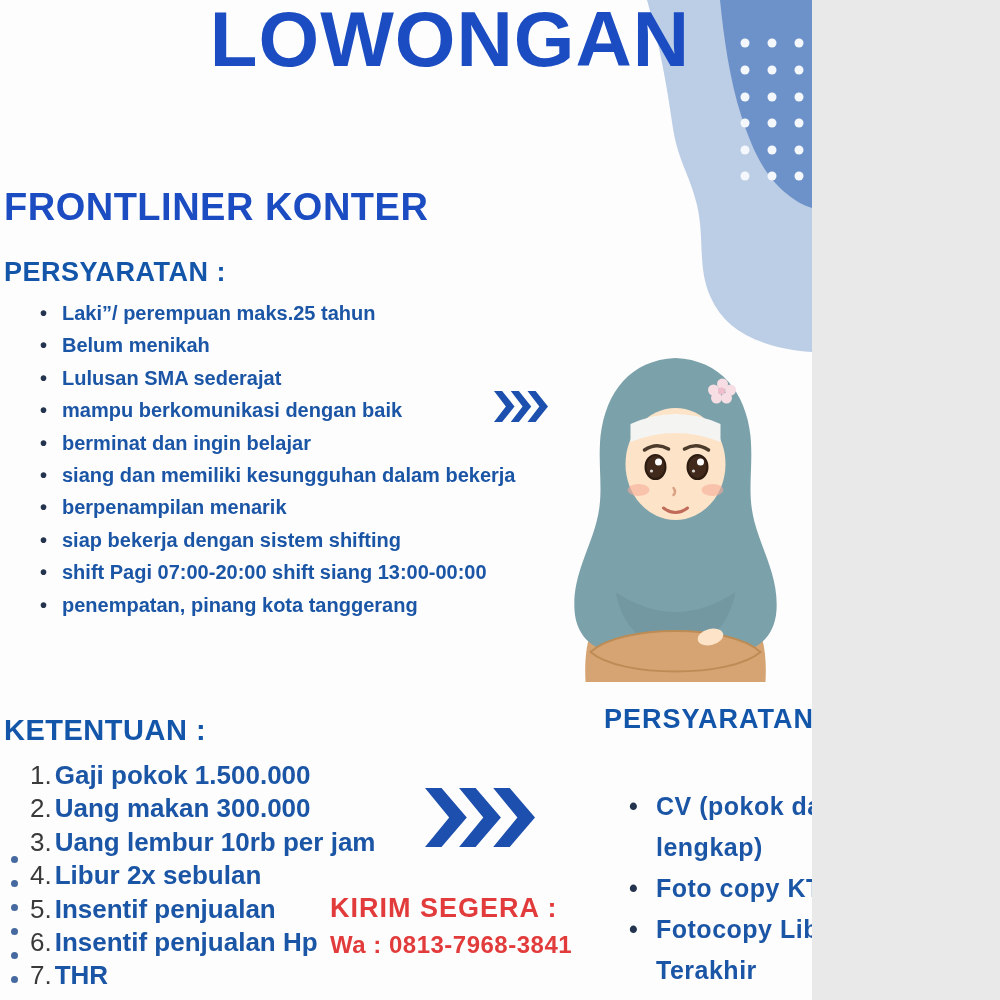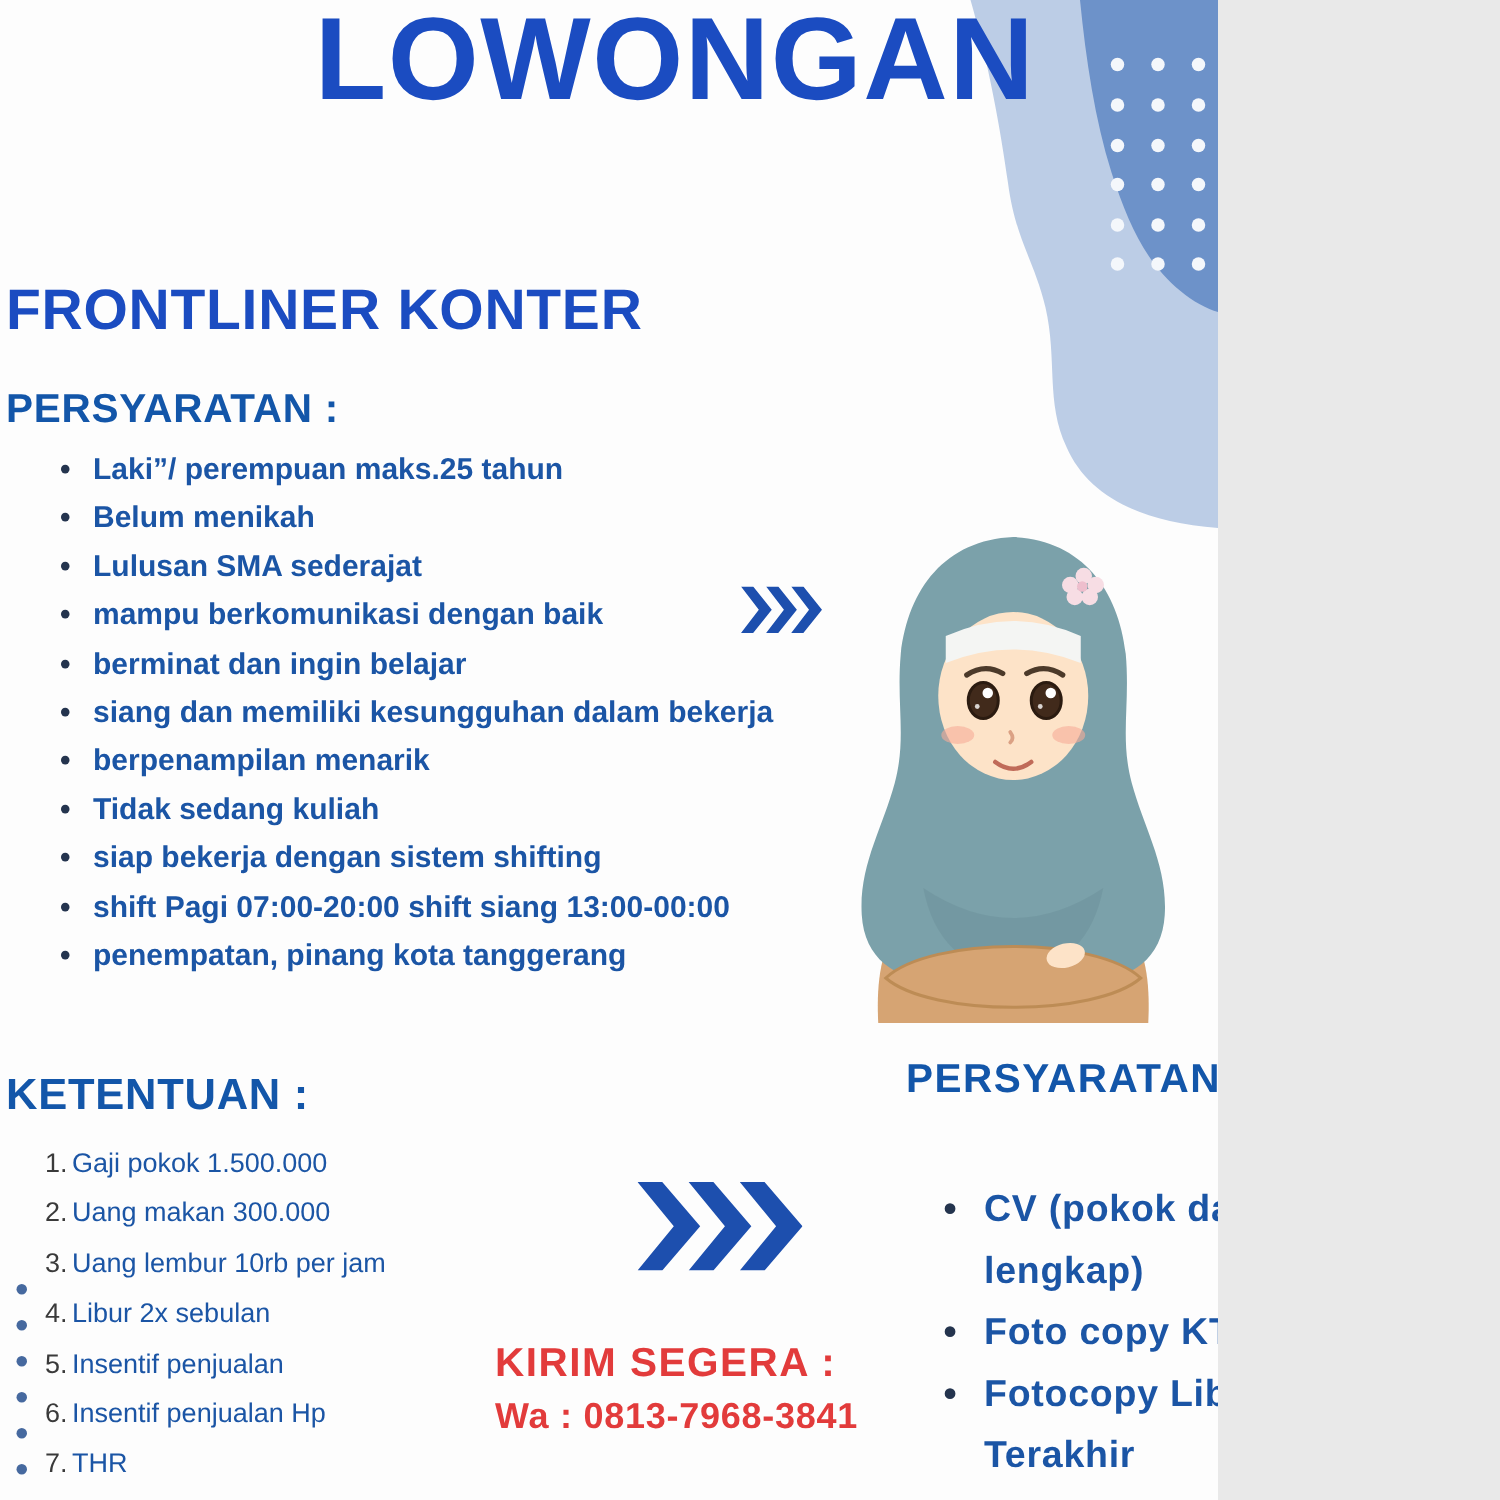--- a/index.html
+++ b/index.html
@@ -43,21 +43,21 @@
   }
   .req-list li::before{
     content:"\2022";position:absolute;left:-22px;color:#24344e;font-size:20px;
   }
   
   .terms-list{
     position:absolute;top:759px;left:30px;margin:0;padding:0;list-style:none;
     counter-reset:term;
   }
   .terms-list li{
-    counter-increment:term;font-size:18px;font-weight:400;line-height:33.4px;
+    counter-increment:term;font-size:26px;font-weight:700;line-height:33.4px;
     color:var(--text-blue);white-space:nowrap;
   }
   .terms-list li::before{
     content:counter(term) ".";color:var(--number-dark);font-weight:400;
     margin-right:3px;
   }
   
   .docs-list{position:absolute;top:786px;left:656px;width:280px;margin:0;padding:0;list-style:none;}
   .docs-list li{
     position:relative;font-size:25px;font-weight:700;line-height:41px;
@@ -121,21 +121,20 @@
 
   <div class="sec-heading" id="req-heading">PERSYARATAN :</div>
   <ul class="req-list">
     <li>Laki”/ perempuan maks.25 tahun</li>
     <li>Belum menikah</li>
     <li>Lulusan SMA sederajat</li>
     <li>mampu berkomunikasi dengan baik</li>
     <li>berminat dan ingin belajar</li>
     <li>siang dan memiliki kesungguhan dalam bekerja</li>
     <li>berpenampilan menarik</li>
-    <li>Tidak sedang kuliah</li>
     <li>siap bekerja dengan sistem shifting</li>
     <li>shift Pagi 07:00-20:00 shift siang 13:00-00:00</li>
     <li>penempatan, pinang kota tanggerang</li>
   </ul>
 
   <svg class="arrow-svg" id="arrows-small" viewBox="0 0 100 62" preserveAspectRatio="none" xmlns="http://www.w3.org/2000/svg" fill="currentColor">
     <polygon points="0,0 15,0 38,31 15,62 0,62 22,31"></polygon>
     <polygon points="0,0 15,0 38,31 15,62 0,62 22,31" transform="translate(31,0)"></polygon>
     <polygon points="0,0 15,0 38,31 15,62 0,62 22,31" transform="translate(62,0)"></polygon>
   </svg>

